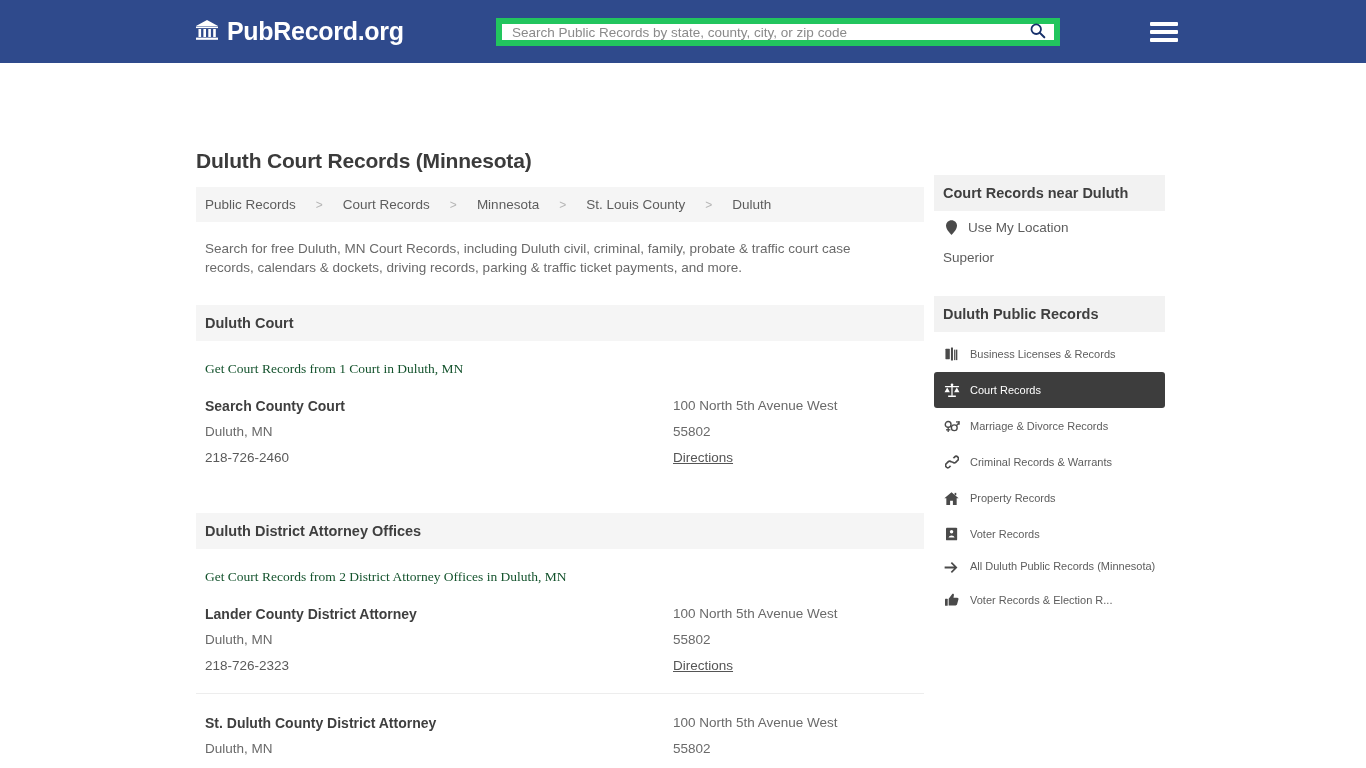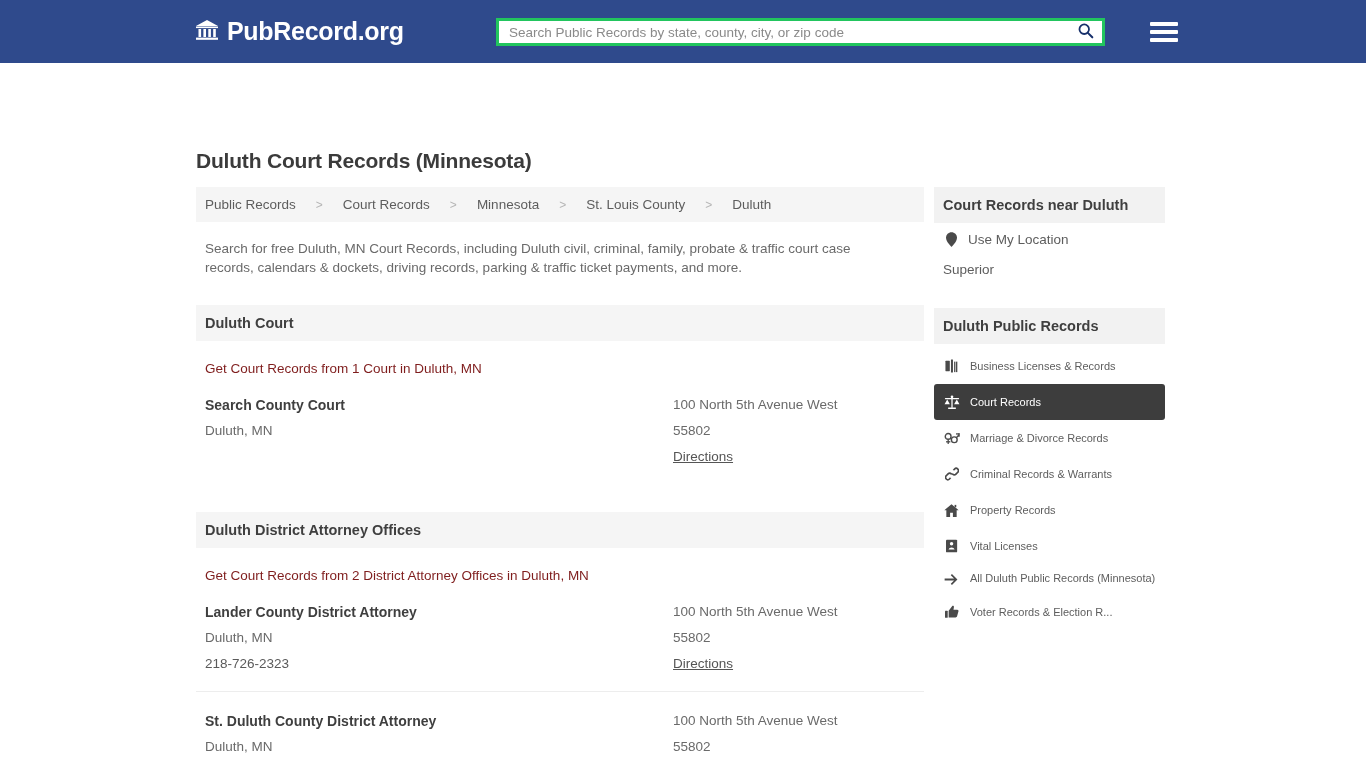--- a/index.html
+++ b/index.html
@@ -40,24 +40,24 @@
     font-size: 25px;
     font-weight: bold;
     letter-spacing: -0.3px;
     line-height: 26px;
   }
 
   .search-wrap {
     position: absolute;
     left: 496px;
     top: 18px;
-    width: 609px;
+    width: 564px;
     height: 28px;
     background: #ffffff;
-    border: 3px solid #22c55e;
+    border: 6px solid #22c55e;
     display: flex;
     align-items: center;
   }
   .search-input {
     flex: 1;
     height: 26px;
     border: none;
     outline: none;
     padding: 0 10px;
     font-family: "Liberation Sans", sans-serif;
@@ -114,21 +114,21 @@
 
   .content {
     position: absolute;
     left: 196px;
     top: 124px;
     width: 728px;
   }
   .sidebar {
     position: absolute;
     left: 934px;
-    top: 124px;
+    top: 112px;
     width: 231px;
   }
 
   
   .breadcrumb {
     background: #f5f5f5;
     height: 35px;
     display: flex;
     align-items: center;
     padding: 0 0 0 9px;
@@ -165,21 +165,22 @@
     align-items: center;
     padding-left: 9px;
     font-size: 14.5px;
     font-weight: bold;
     color: #3f3f3f;
   }
   .section-sub {
     margin-top: 20px;
     padding-left: 9px;
     font-size: 13.5px;
-    color: #7f1d1d;
+    color: #14532d;
+    font-family: Liberation Serif, serif;
   }
 
   .listing {
     padding: 16px 9px 14px 9px;
     display: flex;
   }
   .listing + .listing { border-top: 1px solid #ededed; }
   .listing-left { width: 468px; }
   .listing-right { flex: 1; }
   .listing-name {
@@ -340,20 +341,21 @@
     <p class="intro">Search for free Duluth, MN Court Records, including Duluth civil, criminal, family, probate &amp; traffic court case records, calendars &amp; dockets, driving records, parking &amp; traffic ticket payments, and more.</p>
 
     <section class="section">
       <div class="section-header">Duluth Court</div>
       <div class="section-sub">Get Court Records from 1 Court in Duluth, MN</div>
 
       <div class="listing">
         <div class="listing-left">
           <div class="listing-name">Search County Court</div>
           <div class="listing-line">Duluth, MN</div>
+          <div class="listing-phone">218-726-2460</div>
         </div>
         <div class="listing-right">
           <div class="listing-addr">100 North 5th Avenue West</div>
           <div class="listing-addr">55802</div>
           <a class="directions" href="#">Directions</a>
         </div>
       </div>
     </section>
 
     <section class="section">
@@ -475,21 +477,21 @@
         </a>
 
         <a class="nav-item" href="#">
           <span class="nav-icon">
             <svg viewBox="0 0 14 16" width="12" height="14" aria-hidden="true">
               <rect x="0" y="0.6" width="13" height="14.8" rx="1.1"></rect>
               <circle cx="6.5" cy="5.4" r="2" fill="#ffffff"></circle>
               <path d="M2.9 12.2a3.8 3.8 0 0 1 7.2 0z" fill="#ffffff"></path>
             </svg>
           </span>
-          <span class="nav-label">Vital Licenses</span>
+          <span class="nav-label">Voter Records</span>
         </a>
 
         <a class="nav-item multiline" href="#">
           <span class="nav-icon">
             <svg viewBox="0 0 16 14" width="15" height="13" aria-hidden="true">
               <path d="M0.6 5.8h10.1L7.2 2.3 8.5 1l5.9 6-5.9 6-1.3-1.3 3.5-3.5H0.6z"></path>
             </svg>
           </span>
           <span class="nav-label">All Duluth Public Records (Minnesota)</span>
         </a>

